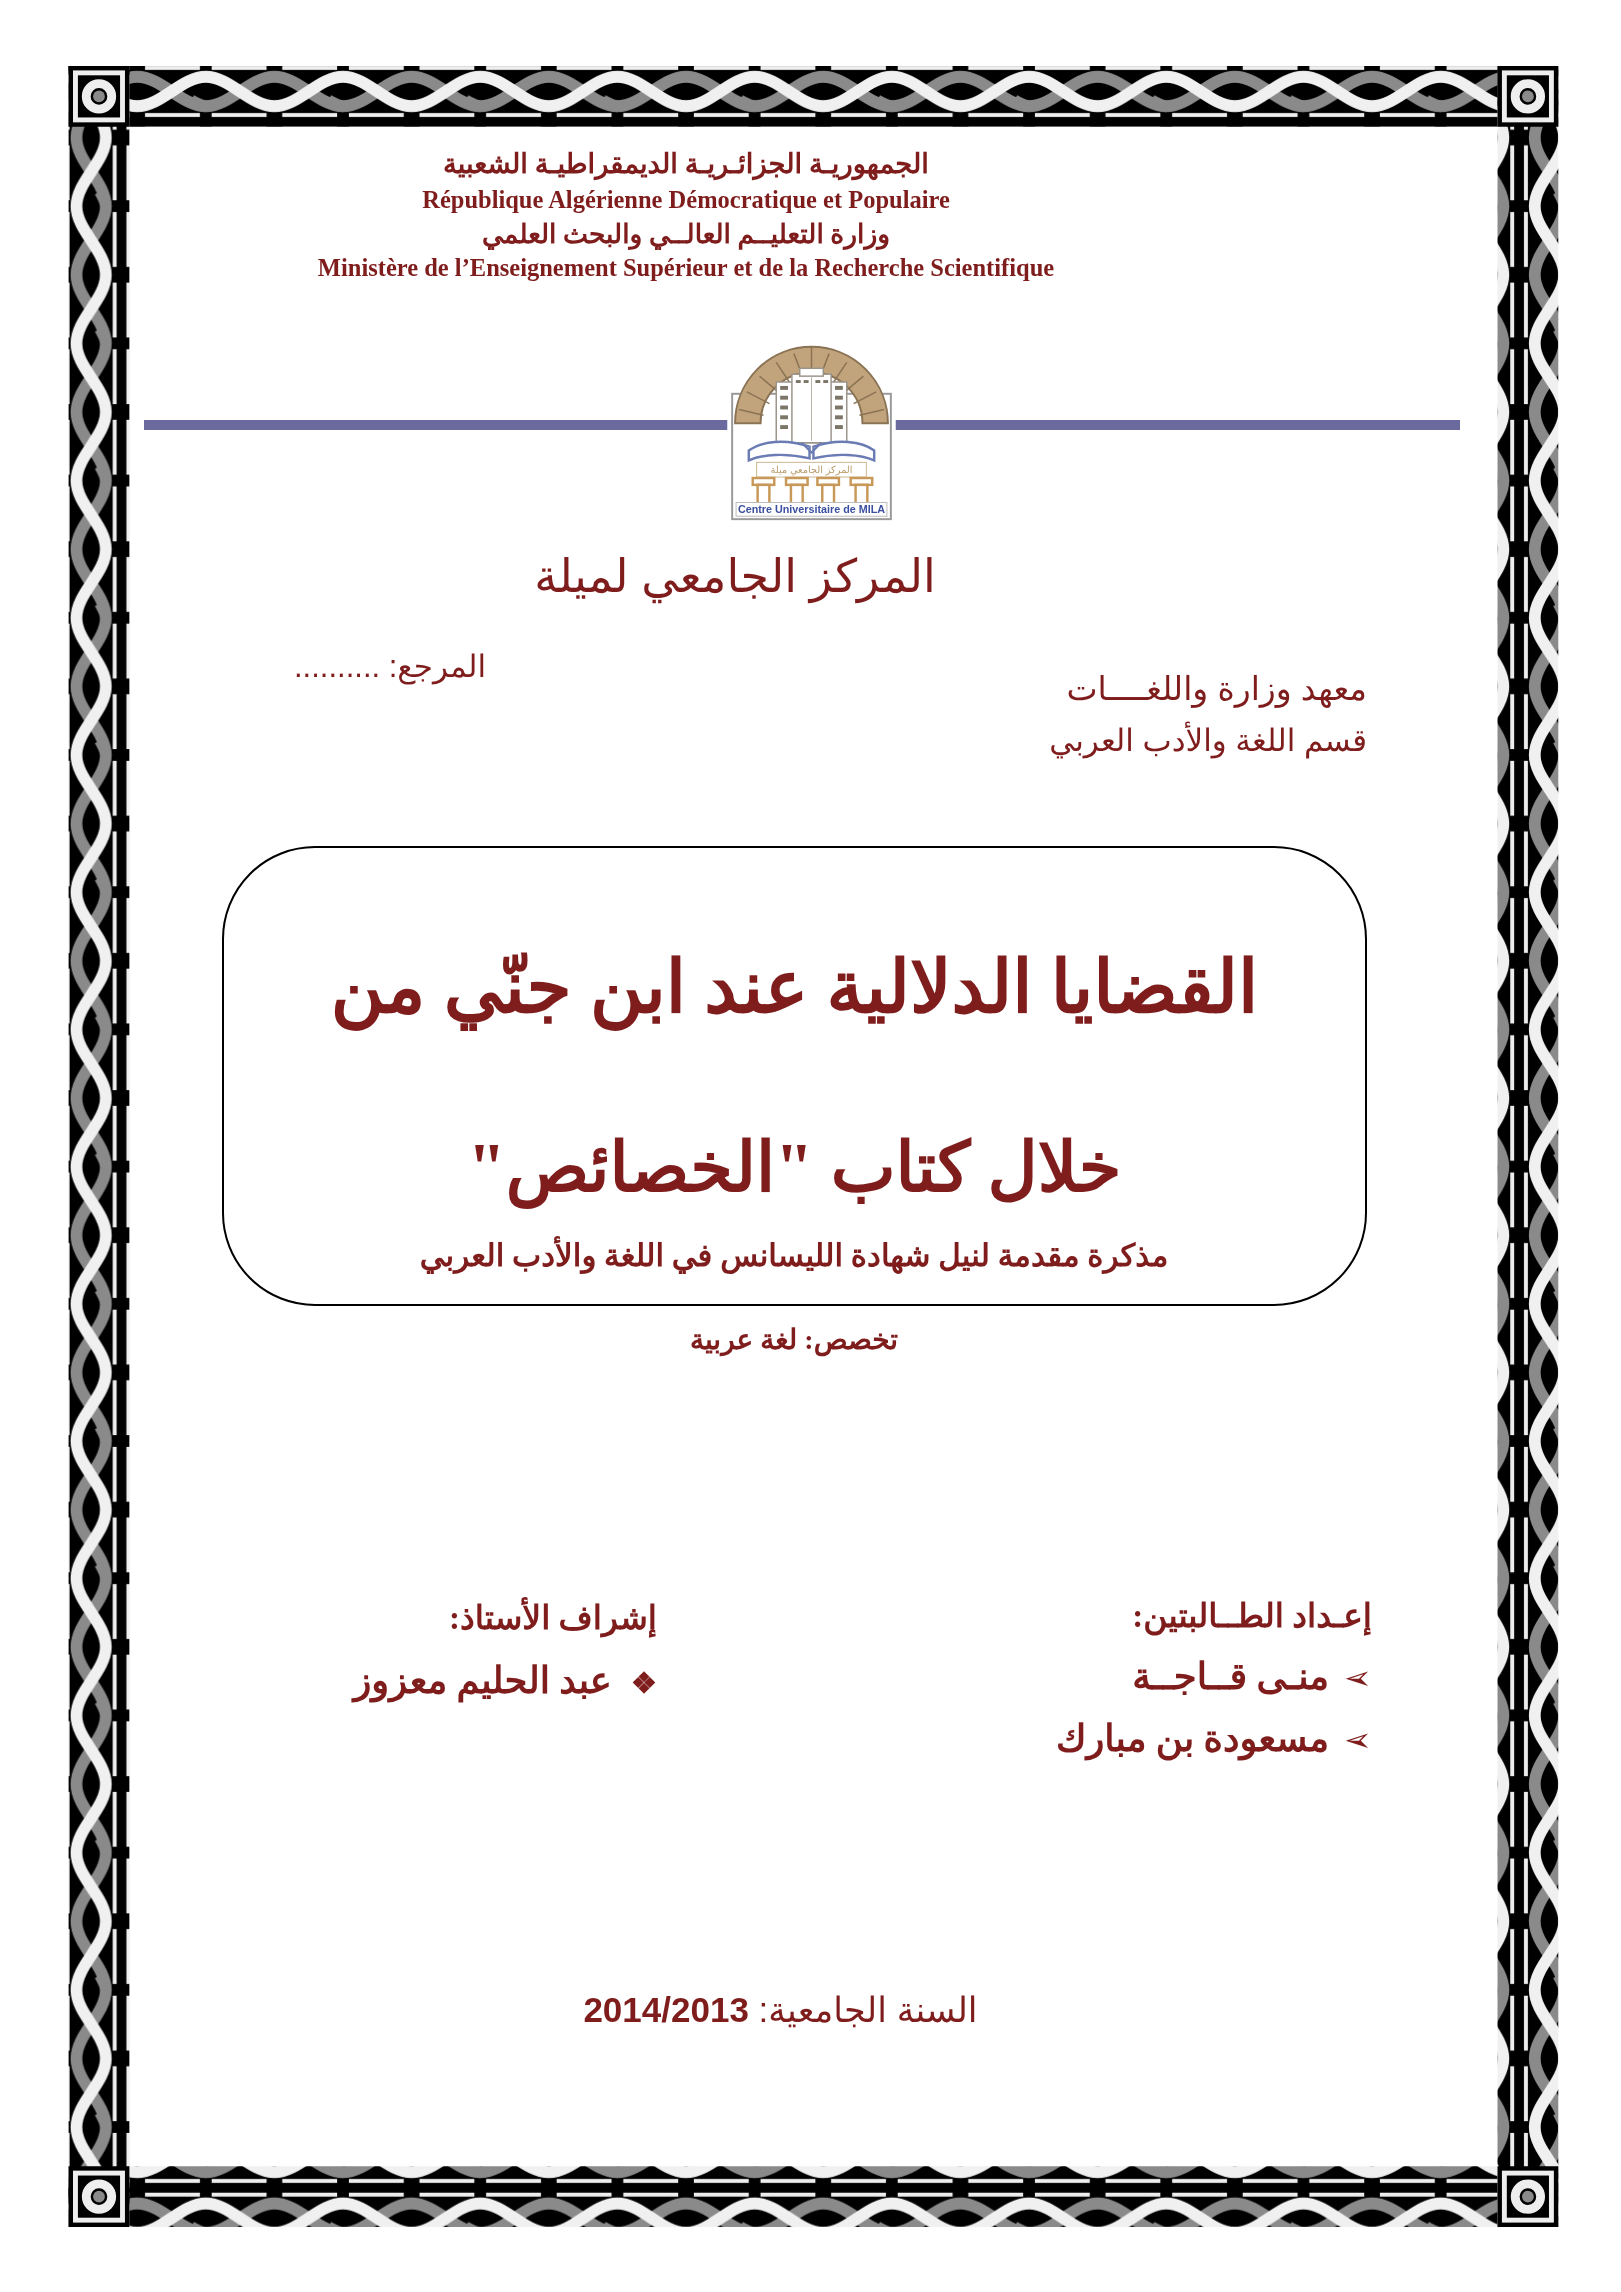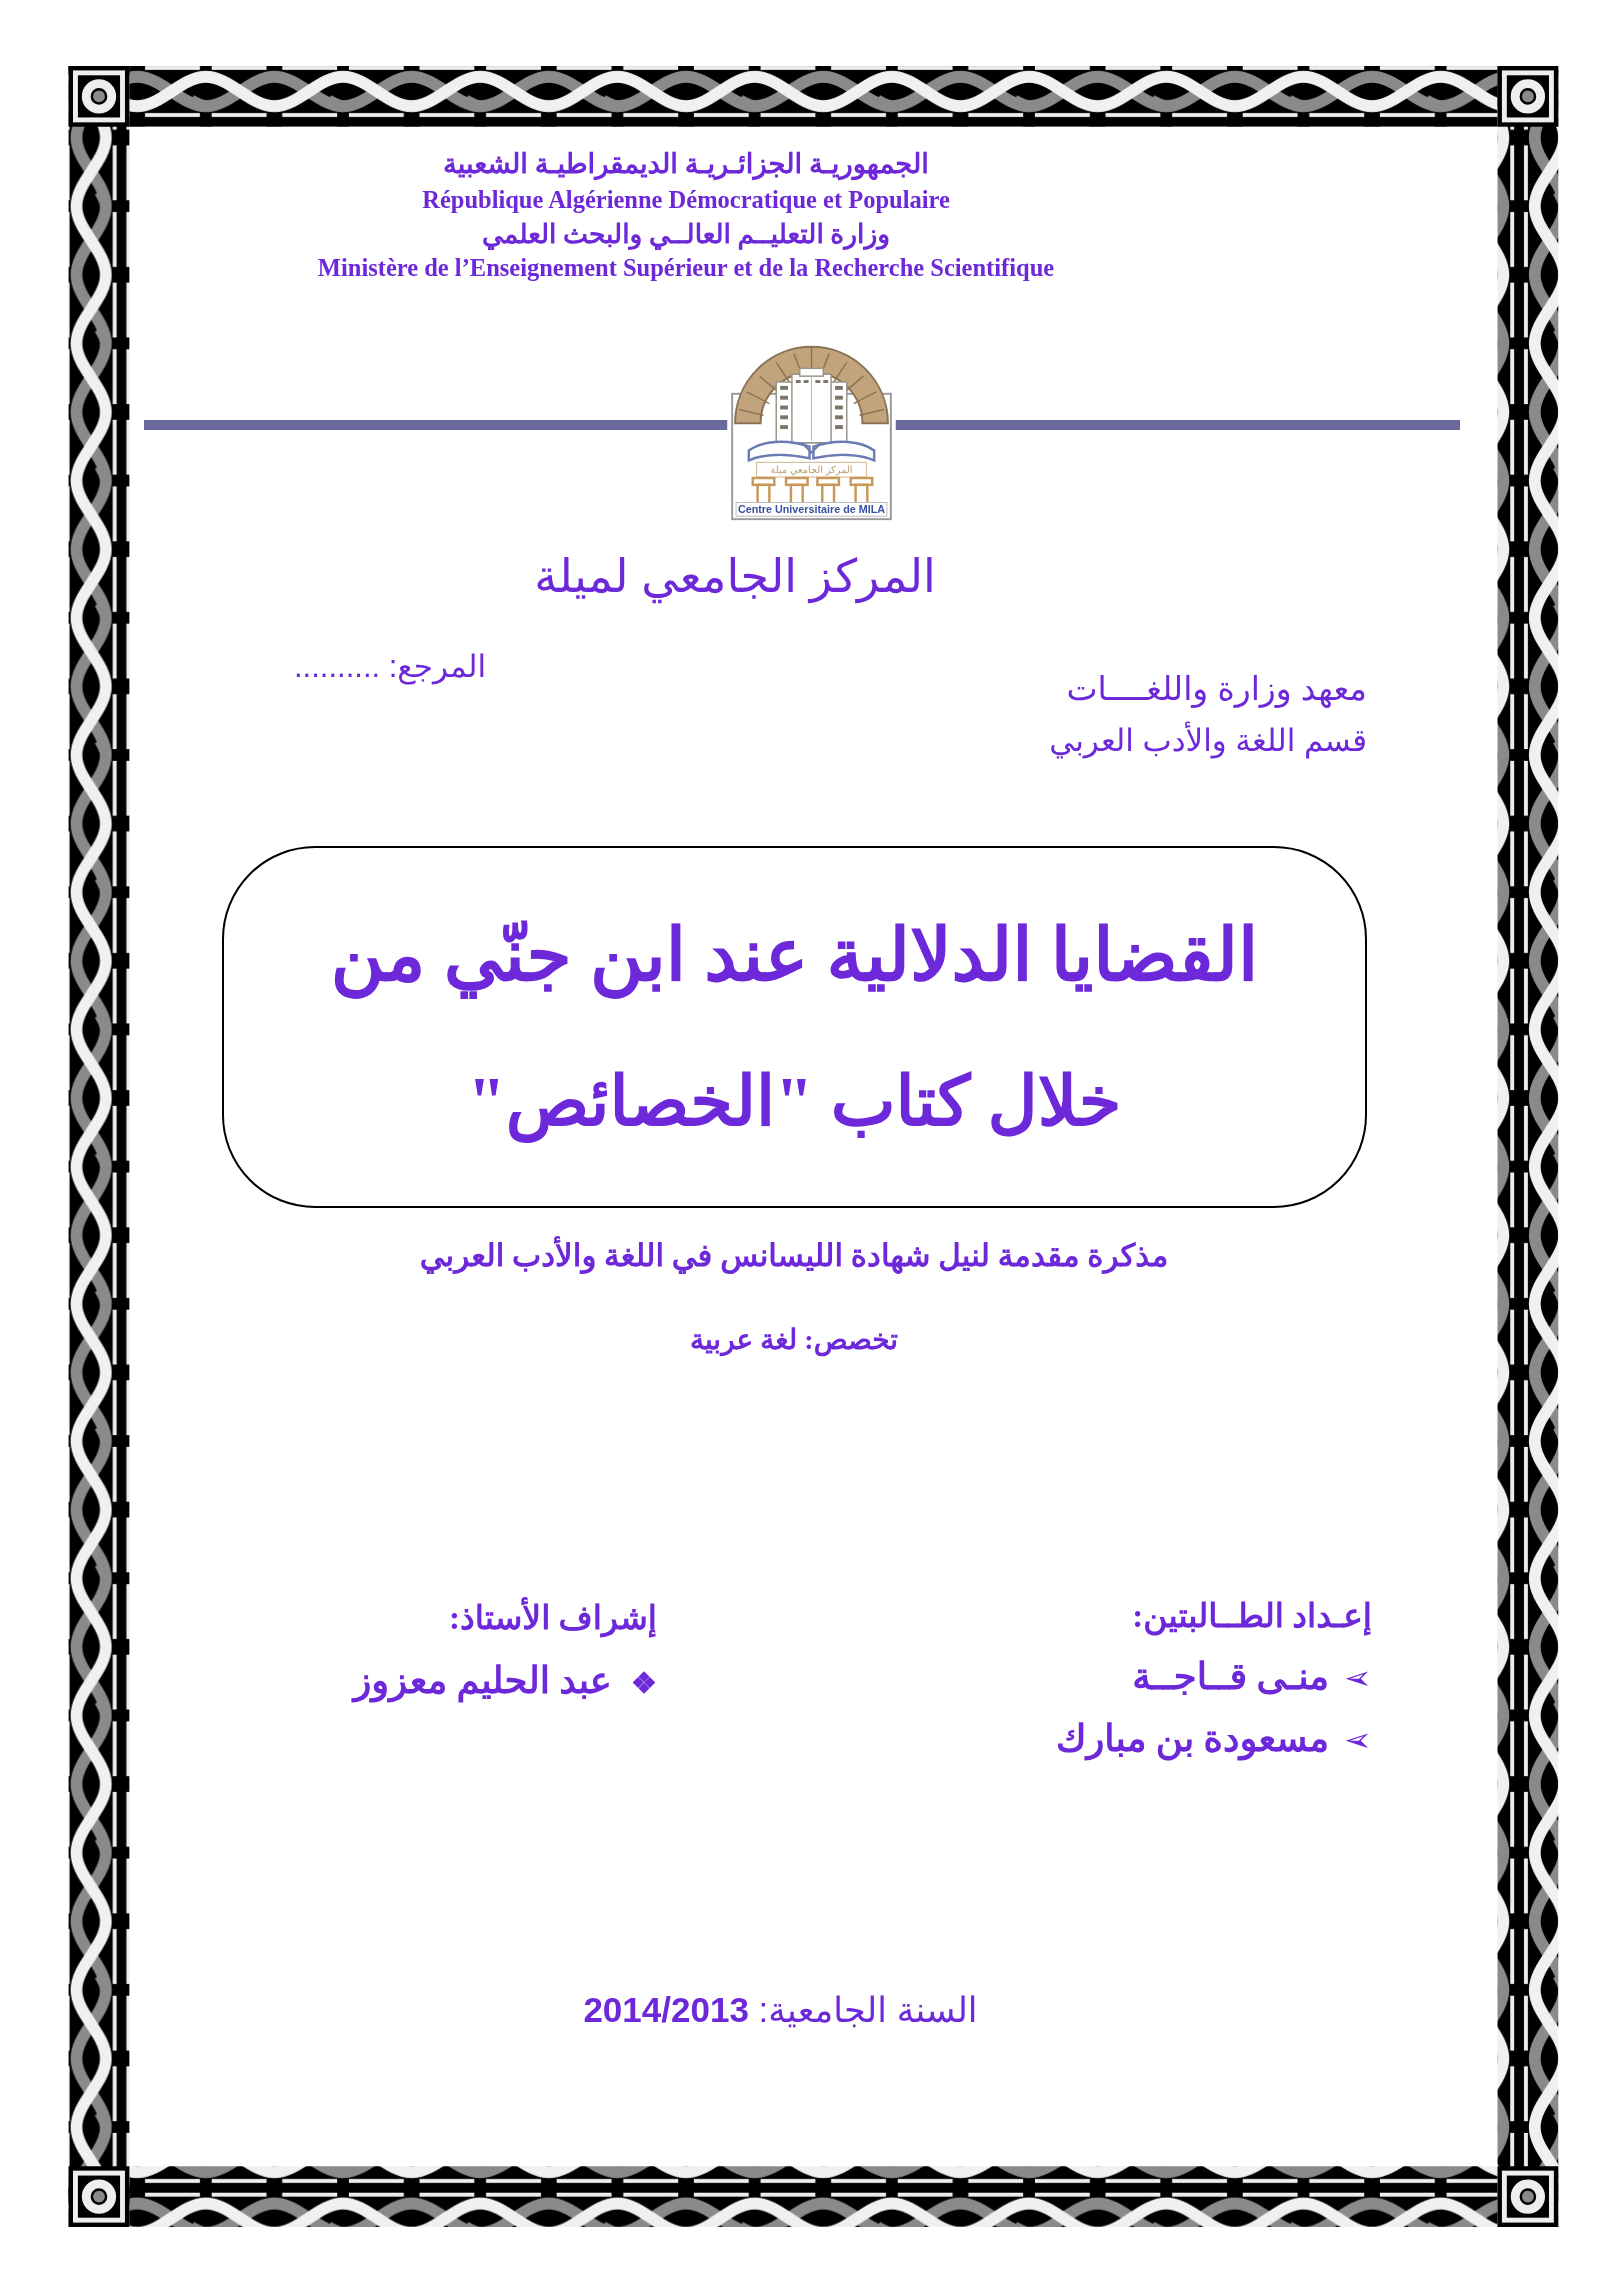--- a/index.html
+++ b/index.html
@@ -3,21 +3,21 @@
 <meta charset="utf-8">
 <style>
   html,body{margin:0;padding:0;background:#e8e8e8;}
   .page{
     position:relative;
     width:1621px;height:2293px;
     margin:0 auto;
     background:#ffffff;
     overflow:hidden;
     font-family:"Liberation Serif", serif;
-    color:#6d28d9;
+    color:#7f1d1d;
   }
   
   .border-svg{position:absolute;left:0;top:0;width:1621px;height:2293px;pointer-events:none;}
   
   .header{
     position:absolute;left:137px;top:147px;width:1098px;
     text-align:center;line-height:1.25;
   }
   .h-ar1{font-size:27.4px;font-weight:bold;direction:rtl;}
   .h-fr1{font-size:24.5px;font-weight:bold;margin-top:3.9px;}
@@ -38,21 +38,21 @@
     position:absolute;top:672px;right:254px;text-align:right;direction:rtl;
     font-family:"Liberation Sans", sans-serif;font-size:33px;line-height:1.0;
   }
   .inst-block .dept{font-size:31px;margin-top:19.6px;}
   .reference{
     position:absolute;top:648px;left:294px;direction:rtl;
     font-family:"Liberation Sans", sans-serif;font-size:31px;
   }
   
   .title-box{
-    position:absolute;left:222px;top:846px;width:1145px;height:362px;
+    position:absolute;left:222px;top:846px;width:1145px;height:460px;
     box-sizing:border-box;border:2.9px solid #000;border-radius:93px;
     display:flex;flex-direction:column;justify-content:space-evenly;align-items:center;
     direction:rtl;text-align:center;
   }
   .title-l1{font-size:73px;font-weight:bold;}
   .title-l2{font-size:69px;font-weight:bold;}
   
   .subtitle{
     position:absolute;left:0;top:1237px;width:1588px;text-align:center;direction:rtl;
     font-size:31px;font-weight:bold;

